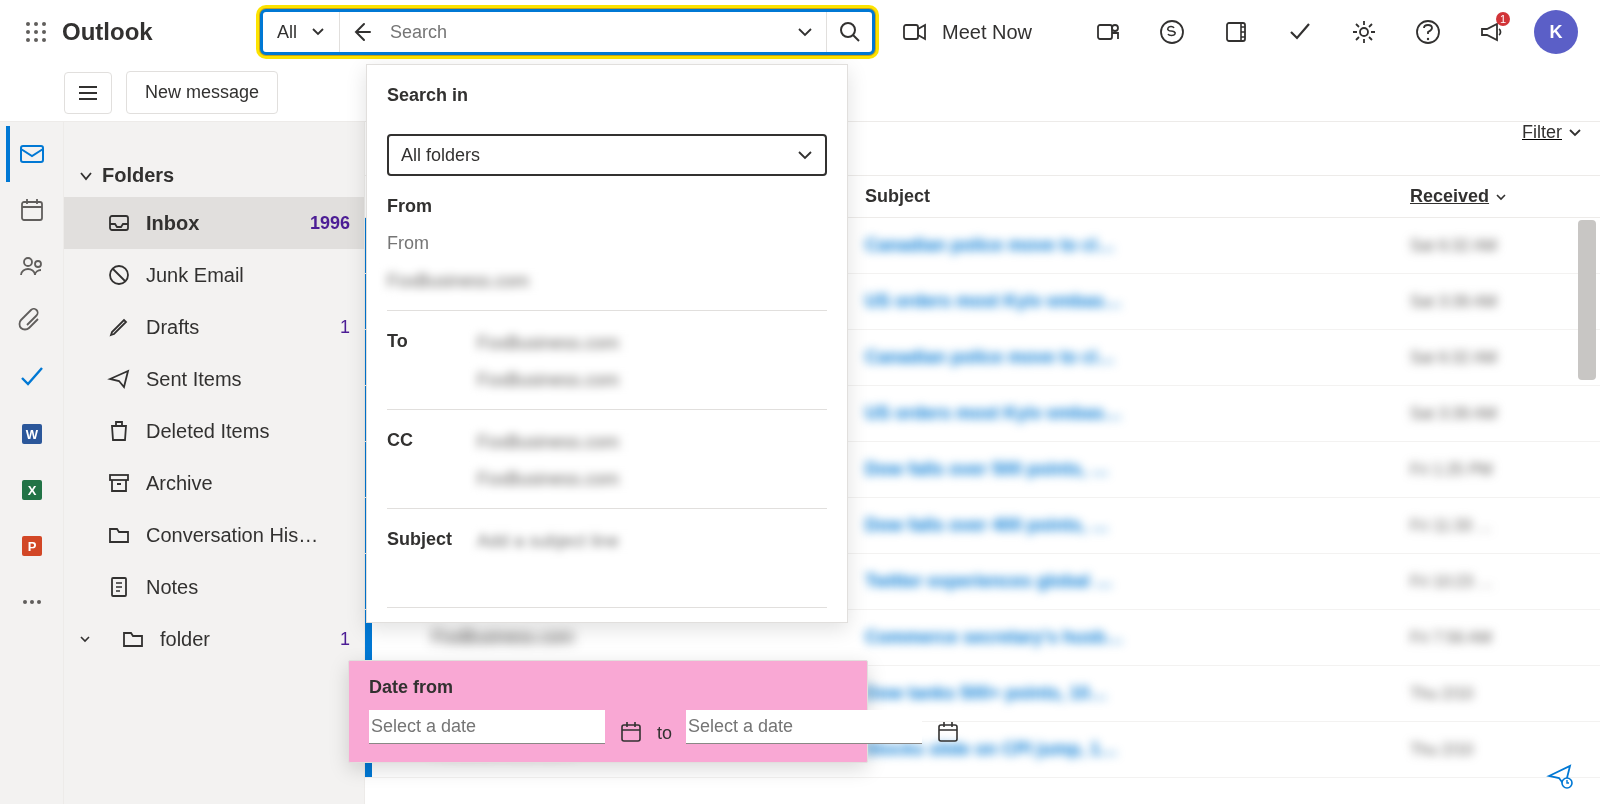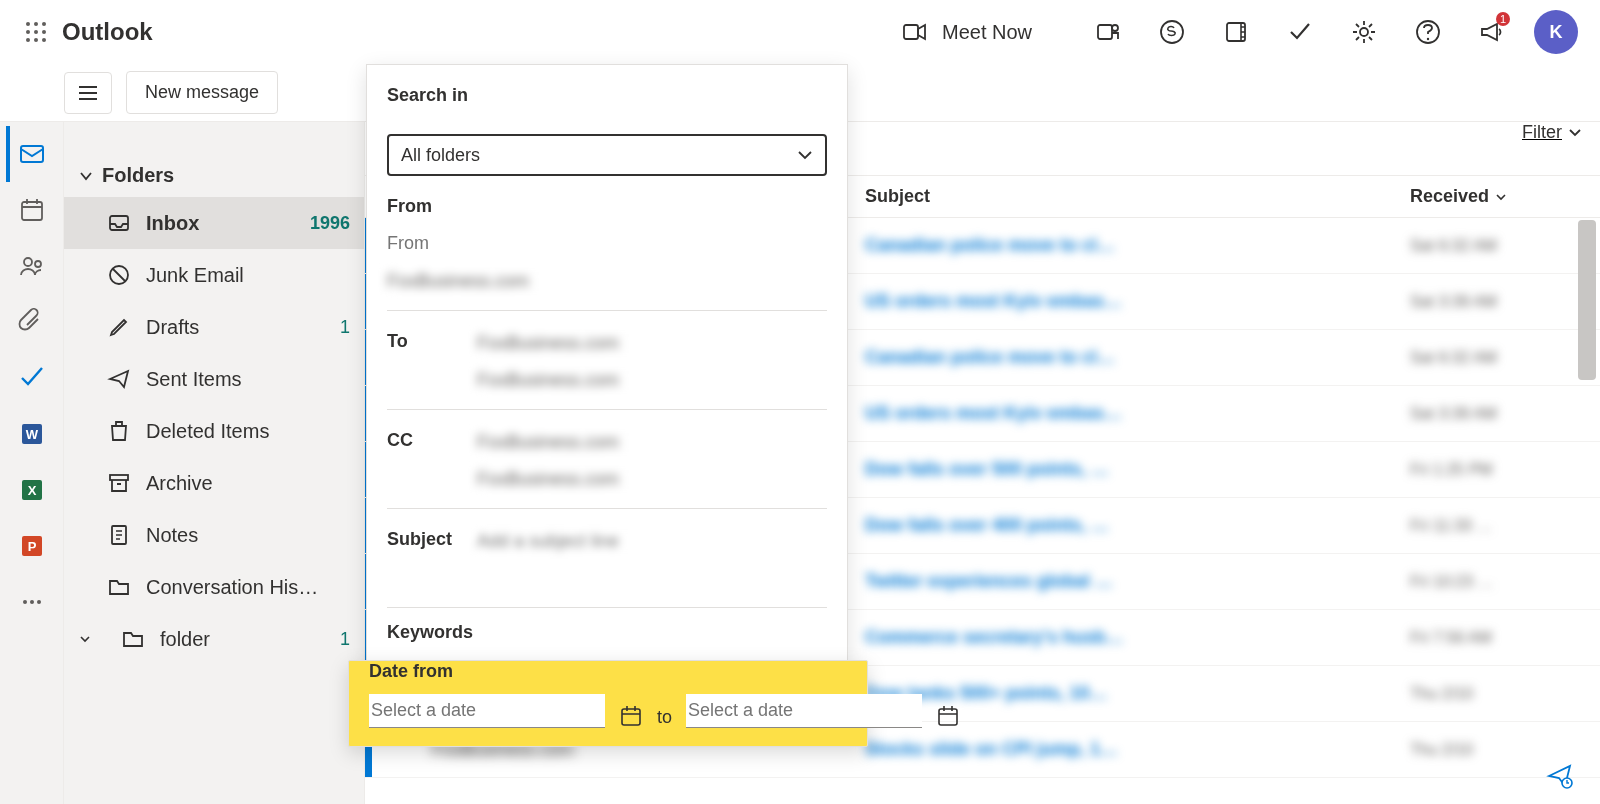--- a/index.html
+++ b/index.html
@@ -38,37 +38,37 @@
 .rail-btn { width: 48px; height: 56px; display: flex; align-items: center; justify-content: center; cursor: pointer; }
 .rail-btn.active { border-left: 4px solid #0078d4; margin-left: -4px; }
 
 
 .folder-nav { width: 300px; background: #f3f2f1; overflow-y: auto; padding-top: 14px; padding-bottom: 20px; }
 .nav-section { display: flex; align-items: center; padding: 10px 14px; cursor: pointer; gap: 8px; }
 .nav-section .lbl { font-size: 20px; font-weight: 600; color: #323130; }
 .nav-item { display: flex; align-items: center; padding: 14px 14px 14px 42px; cursor: pointer; gap: 14px; font-size: 20px; color: #323130; position: relative; }
 .nav-item .icon-slot { width: 26px; display: flex; align-items: center; justify-content: center; }
 .nav-item .lbl { flex: 1; }
-.nav-item .cnt { font-size: 18px; color: #0f766e; }
+.nav-item .cnt { font-size: 18px; color: #4c1d95; }
 .nav-item.active { background: #e1dfdd; font-weight: 600; }
 .nav-item.active .cnt { font-weight: 600; }
 
 
 .msg-area { flex: 1; background: #fff; position: relative; border-left: 1px solid #edebe9; }
 .msg-header { height: 54px; display: flex; align-items: flex-start; padding: 0 18px; border-bottom: 1px solid #edebe9; text-decoration: underline; }
 .msg-header .sel { width: 32px; }
 .msg-header .title { font-size: 24px; font-weight: 600; color: #323130; margin-left: 8px; }
 .msg-header .star { margin-left: 10px; cursor: pointer; }
 .msg-header .spacer { flex: 1; }
 .filter-btn { display: flex; align-items: center; gap: 6px; font-size: 18px; color: #323130; cursor: pointer; }
 
 .col-headers { height: 42px; display: flex; align-items: center; border-bottom: 1px solid #edebe9; font-size: 18px; color: #323130; font-weight: 600; }
 .col-headers .c-from { width: 500px; padding-left: 66px; }
 .col-headers .c-subj { flex: 1; }
-.col-headers .c-recv { width: 190px; display: flex; align-items: center; gap: 6px; cursor: pointer; }
+.col-headers .c-recv { width: 190px; display: flex; align-items: center; gap: 6px; cursor: pointer; text-decoration: underline; }
 
 .msg-list { height: calc(100% - 96px); overflow-y: auto; }
 .msg-row { height: 56px; display: flex; align-items: center; border-bottom: 1px solid #f3f2f1; cursor: pointer; position: relative; }
 .msg-row .bar { width: 7px; height: 100%; background: #0078d4; }
 .msg-row .from { width: 493px; padding-left: 60px; filter: blur(6px); color: #201f1e; font-size: 18px; }
 .msg-row .subj { flex: 1; color: #0078d4; font-weight: 600; font-size: 18px; filter: blur(5px); white-space: nowrap; overflow: hidden; }
 .msg-row .recv { width: 190px; color: #605e5c; font-size: 16px; filter: blur(5px); }
 
 
 .search-panel { position: absolute; left: 366px; top: 64px; width: 482px; background: #fff; border: 1px solid #e1dfdd; box-shadow: 0 6px 20px rgba(0,0,0,0.12); z-index: 50; padding: 20px 20px 0 20px; }
@@ -76,21 +76,21 @@
 .sp-select { width: 100%; height: 42px; border: 2px solid #323130; border-radius: 4px; display: flex; align-items: center; justify-content: space-between; padding: 0 12px; font-size: 18px; color: #323130; cursor: pointer; margin-bottom: 20px; }
 .sp-field-label { font-size: 18px; font-weight: 600; color: #323130; margin-top: 8px; margin-bottom: 8px; }
 .sp-input { width: 100%; border: none; border-bottom: 1px solid transparent; font-size: 18px; padding: 8px 0; color: #605e5c; outline: none; }
 .sp-sub-input { width: 100%; border: none; font-size: 18px; padding: 8px 0; color: #605e5c; outline: none; filter: blur(5px); }
 .sp-divider { border: none; border-top: 1px solid #e1dfdd; margin: 10px 0 14px 0; }
 .sp-field-row { display: flex; align-items: flex-start; gap: 16px; }
 .sp-field-row .fl { width: 74px; font-size: 18px; font-weight: 600; color: #323130; padding-top: 6px; }
 .sp-field-row .fi { flex: 1; }
 
 
-.date-panel { position: absolute; left: 348px; top: 660px; width: 520px; background: #fde047; border: 1px solid #e1dfdd; box-shadow: 0 6px 20px rgba(0,0,0,0.15); z-index: 60; padding: 0 20px 18px 20px; border-radius: 2px; }
+.date-panel { position: absolute; left: 348px; top: 660px; width: 520px; background: #f9a8d4; border: 1px solid #e1dfdd; box-shadow: 0 6px 20px rgba(0,0,0,0.15); z-index: 60; padding: 16px 20px 18px 20px; border-radius: 2px; }
 .dp-label { font-size: 18px; font-weight: 600; color: #323130; margin-bottom: 12px; }
 .dp-row { display: flex; align-items: flex-end; gap: 14px; }
 .dp-input { flex: 1; border: none; border-bottom: 1px solid #8a8886; font-size: 18px; padding: 6px 2px; color: #605e5c; outline: none; }
 .dp-cal { cursor: pointer; }
 .dp-to { font-size: 18px; color: #323130; }
 
 
 .fake-scroll { position: absolute; right: 4px; top: 98px; width: 18px; height: 160px; background: #c8c6c4; border-radius: 4px; }
 
 
@@ -112,20 +112,45 @@
           <circle cx="12" cy="12" r="2"></circle>
           <circle cx="20" cy="12" r="2"></circle>
           <circle cx="4" cy="20" r="2"></circle>
           <circle cx="12" cy="20" r="2"></circle>
           <circle cx="20" cy="20" r="2"></circle>
         </g>
       </svg>
   </div>
   <div class="brand">Outlook</div>
 
+  <div class="search-wrap">
+    <div class="search-scope">
+      <span class="lbl">All</span>
+      <svg width="14" height="14" viewBox="0 0 14 14">
+          <path d="M2 4l5 5 5-5" stroke="#323130" stroke-width="1.8" fill="none"></path>
+        </svg>
+    </div>
+    <div class="back-btn">
+      <svg width="22" height="22" viewBox="0 0 22 22">
+          <path d="M14 3l-8 8 8 8M6 11h14" stroke="#323130" stroke-width="2" fill="none" stroke-linecap="round"></path>
+        </svg>
+    </div>
+    <input class="search-input" placeholder="Search" style="">
+    <div class="search-expand">
+      <svg width="16" height="16" viewBox="0 0 16 16">
+          <path d="M2 5l6 6 6-6" stroke="#323130" stroke-width="1.8" fill="none"></path>
+        </svg>
+    </div>
+    <div class="search-go">
+      <svg width="22" height="22" viewBox="0 0 22 22">
+          <circle cx="9" cy="9" r="7" stroke="#323130" stroke-width="2" fill="none"></circle>
+          <path d="M14 14l6 6" stroke="#323130" stroke-width="2"></path>
+        </svg>
+    </div>
+  </div>
 
   <div class="meet-now">
     <svg width="26" height="26" viewBox="0 0 26 26">
         <rect x="2" y="6" width="14" height="14" rx="2" stroke="#323130" stroke-width="1.8" fill="none"></rect>
         <path d="M16 10l7-4v14l-7-4z" stroke="#323130" stroke-width="1.8" fill="none"></path>
       </svg>
     <span class="lbl">Meet Now</span>
   </div>
 
   <div class="header-icons">
@@ -314,33 +339,33 @@
             <svg width="24" height="24" viewBox="0 0 24 24">
               <rect x="3" y="4" width="18" height="5" stroke="#323130" stroke-width="1.8" fill="none"></rect>
               <path d="M5 9v11h14V9M10 13h4" stroke="#323130" stroke-width="1.8" fill="none"></path>
             </svg>
           </span>
           <span class="lbl">Archive</span>
         </div>
         <div class="nav-item">
           <span class="icon-slot">
             <svg width="24" height="24" viewBox="0 0 24 24">
+              <path d="M3 6h7l2 3h9v10H3V6z" stroke="#323130" stroke-width="1.8" fill="none"></path>
+            </svg>
+          </span>
+          <span class="lbl">Conversation His…</span>
+        </div>
+        <div class="nav-item">
+          <span class="icon-slot">
+            <svg width="24" height="24" viewBox="0 0 24 24">
               <rect x="5" y="3" width="14" height="18" rx="1" stroke="#323130" stroke-width="1.8" fill="none"></rect>
               <path d="M9 8h6M9 12h6M9 16h4" stroke="#323130" stroke-width="1.6"></path>
             </svg>
           </span>
           <span class="lbl">Notes</span>
-        </div>
-        <div class="nav-item">
-          <span class="icon-slot">
-            <svg width="24" height="24" viewBox="0 0 24 24">
-              <path d="M3 6h7l2 3h9v10H3V6z" stroke="#323130" stroke-width="1.8" fill="none"></path>
-            </svg>
-          </span>
-          <span class="lbl">Conversation His…</span>
         </div>
         <div class="nav-item">
           <svg width="14" height="14" viewBox="0 0 14 14" style="margin-left:-28px;margin-right:14px;">
             <path d="M3 5l4 4 4-4" stroke="#323130" stroke-width="1.6" fill="none"></path>
           </svg>
           <span class="icon-slot">
             <svg width="24" height="24" viewBox="0 0 24 24">
               <path d="M3 6h7l2 3h9v10H3V6z" stroke="#323130" stroke-width="1.8" fill="none"></path>
             </svg>
           </span>
@@ -492,21 +517,20 @@
 
   <div class="sp-field-row">
     <div class="fl">Subject</div>
     <div class="fi">
       <input class="sp-sub-input" style="filter: blur(4px);" placeholder="Add a subject line">
       <input class="sp-sub-input" style="filter: blur(4px);" placeholder="">
     </div>
   </div>
   <hr class="sp-divider">
 
-  <div class="sp-field-label" style="margin-bottom:18px;">Keywords</div>
 </div>
 
 <div class="date-panel">
   <div class="dp-label">Date from</div>
   <div class="dp-row">
     <input class="dp-input" placeholder="Select a date" style="">
     <div class="dp-cal">
       <svg width="24" height="24" viewBox="0 0 24 24">
           <rect x="3" y="5" width="18" height="16" rx="2" stroke="#323130" stroke-width="1.6" fill="none"></rect>
           <path d="M3 10h18M8 2v5M16 2v5" stroke="#323130" stroke-width="1.6"></path>

